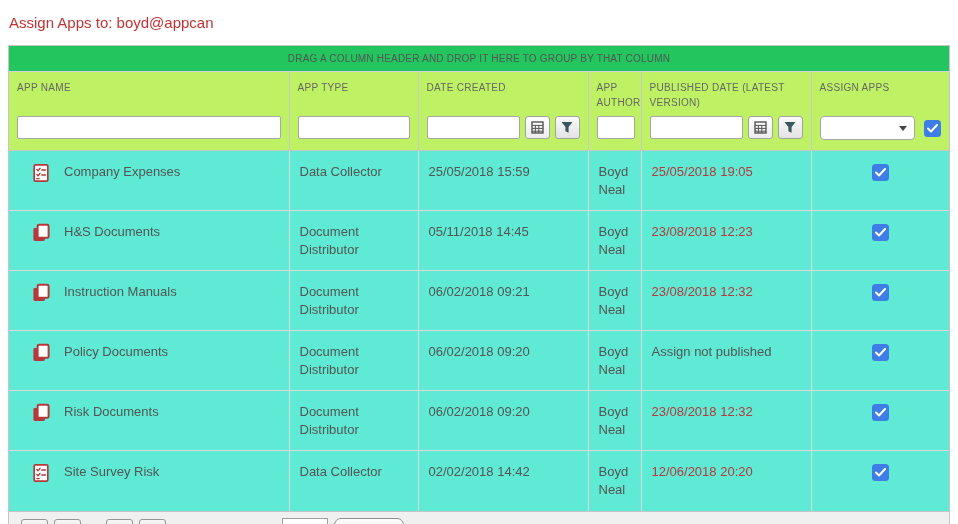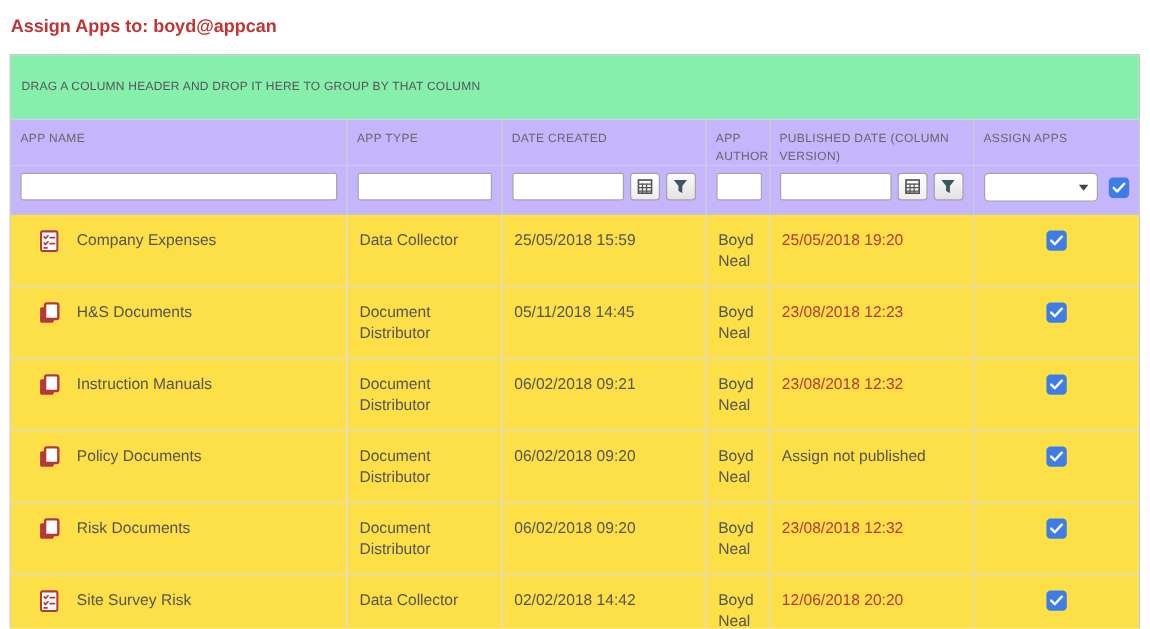--- a/index.html
+++ b/index.html
@@ -1,48 +1,48 @@
 <!DOCTYPE html>
 <html><head>
 <meta charset="utf-8">
 <style>
   * { box-sizing: border-box; margin: 0; padding: 0; }
   html,body { width: 958px; height: 524px; background: #fff; font-family: "Liberation Sans", sans-serif; }
   body { padding: 8px; overflow: hidden; }
 
-  .page-title { font-size: 15px; color: #c23334; margin: 6px 0 14px 1px; font-weight: 700; }
+  .page-title { font-size: 15px; color: #c23334; margin: 6px 0 14px 1px; font-weight: 400; }
 
   
   .grid { width: 942px; border: 1px solid #c5c5c5; background: #fff; }
-  .group-bar { background: #86efac; color: #555; font-size: 10px; letter-spacing: .2px; padding: 21px 9px; border-bottom: 1px solid #cfd6da; }
+  .group-bar { background: #22c55e; color: #555; font-size: 10px; letter-spacing: .2px; padding: 7px 9px; border-bottom: 1px solid #cfd6da; text-align: center; }
 
   table { width: 100%; border-collapse: collapse; table-layout: fixed; }
   th, td { text-align: left; }
 
-  thead th { background: #c4b5fd; color: #666; font-size: 10px; font-weight: 400; letter-spacing: .3px;
+  thead th { background: #bef264; color: #666; font-size: 10px; font-weight: 400; letter-spacing: .3px;
              padding: 8px 8px 0 8px; vertical-align: top; border-right: 1px solid #cbcbcb; line-height: 1.5; }
   thead th:last-child { border-right: none; }
   thead .filter-cell { padding: 6px 8px 10px 8px; border-bottom: 1px solid #c5c5c5; }
 
   .filter-wrap { display: flex; align-items: center; gap: 5px; }
   .f-input { height: 23px; border: 1px solid #a6a6a6; border-radius: 2px; width: 100%; padding: 0 4px;
              font-size: 12px; color: #444; background: #fff; }
   .f-input.small { width: 38px; }
   .icon-btn { flex: 0 0 auto; height: 23px; width: 25px; display: inline-flex; align-items: center; justify-content: center;
               border: 1px solid #a2a2a2; border-radius: 3px; background: linear-gradient(#fbfbfb, #e2e2e2); cursor: pointer; }
   .icon-btn.flat { background: linear-gradient(#ffffff, #ededed); }
   .dropdown { height: 24px; width: 96px; background: #fff; border: 1px solid #a6a6a6; border-radius: 4px;
               display: inline-flex; align-items: center; justify-content: flex-end; padding: 0 7px; }
   .caret { width: 0; height: 0; border-left: 4px solid transparent; border-right: 4px solid transparent; border-top: 5px solid #444; }
 
   .checkbox { display: inline-flex; width: 17px; height: 17px; border-radius: 3.5px; background: #3e7de5;
               align-items: center; justify-content: center; cursor: pointer; }
   .checkbox svg { display: block; }
 
-  tbody td { background: #fde047; border-top: 1px solid #dadada; border-right: 1px solid #dadada;
+  tbody td { background: #5eead4; border-top: 1px solid #dadada; border-right: 1px solid #dadada;
              padding: 12px 10px; font-size: 13px; color: #555; vertical-align: top; height: 46px; line-height: 1.35; }
   tbody td:last-child { border-right: none; }
   .name-cell { display: flex; gap: 13px; align-items: flex-start; padding-left: 12px; }
   .app-icon { width: 20px; height: 20px; flex: 0 0 auto; }
   .app-icon svg { display: none; width: 20px; height: 20px; }
   .app-icon.collector .ic-collector { display: block; }
   .app-icon.distributor .ic-distributor { display: block; }
   td.red, .red { color: #b53a3a; }
   .check-cell { text-align: center; padding-top: 13px; }
 
@@ -74,21 +74,21 @@
       <col style="width:53px">
         <col style="width:170px">
         <col style="width:138px">
     </colgroup>
     <thead>
       <tr>
         <th>APP NAME</th>
         <th>APP TYPE</th>
         <th>DATE CREATED</th>
         <th>APP AUTHOR</th>
-        <th>PUBLISHED DATE (COLUMN VERSION)</th>
+        <th>PUBLISHED DATE (LATEST VERSION)</th>
         <th>ASSIGN APPS</th>
       </tr>
       <tr>
         <th class="filter-cell">
             <div class="filter-wrap">
           <input class="f-input" value="" style="">
         </div>
           </th>
         <th class="filter-cell">
             <div class="filter-wrap">
@@ -168,21 +168,21 @@
                   <line x1="5.8" y1="15.6" x2="8.2" y2="15.6" stroke="#b5393b" stroke-width="1.4" stroke-linecap="round"></line>
                 </svg>
 
       </span>
       <span>Company Expenses</span>
     </div>
           </td>
     <td>Data Collector</td>
     <td>25/05/2018 15:59</td>
     <td>Boyd Neal</td>
-    <td class="red">25/05/2018 19:20</td>
+    <td class="red">25/05/2018 19:05</td>
     <td class="check-cell">
       <span class="checkbox">
         <svg width="11" height="9" viewBox="0 0 11 9">
                 <polyline points="1,4.5 4,7.5 10,1" fill="none" stroke="#fff" stroke-width="2" stroke-linecap="round" stroke-linejoin="round"></polyline>
               </svg>
       </span>
     </td>
   </tr>
         <tr class="grid-row">
     <td>

